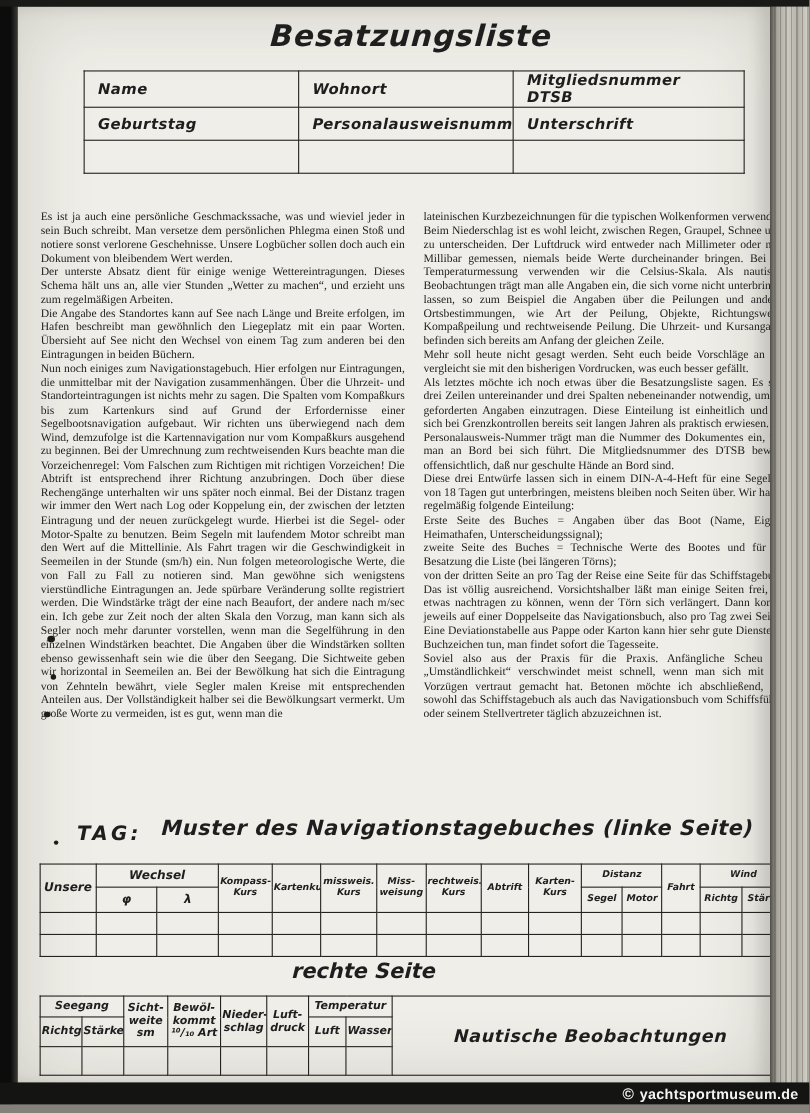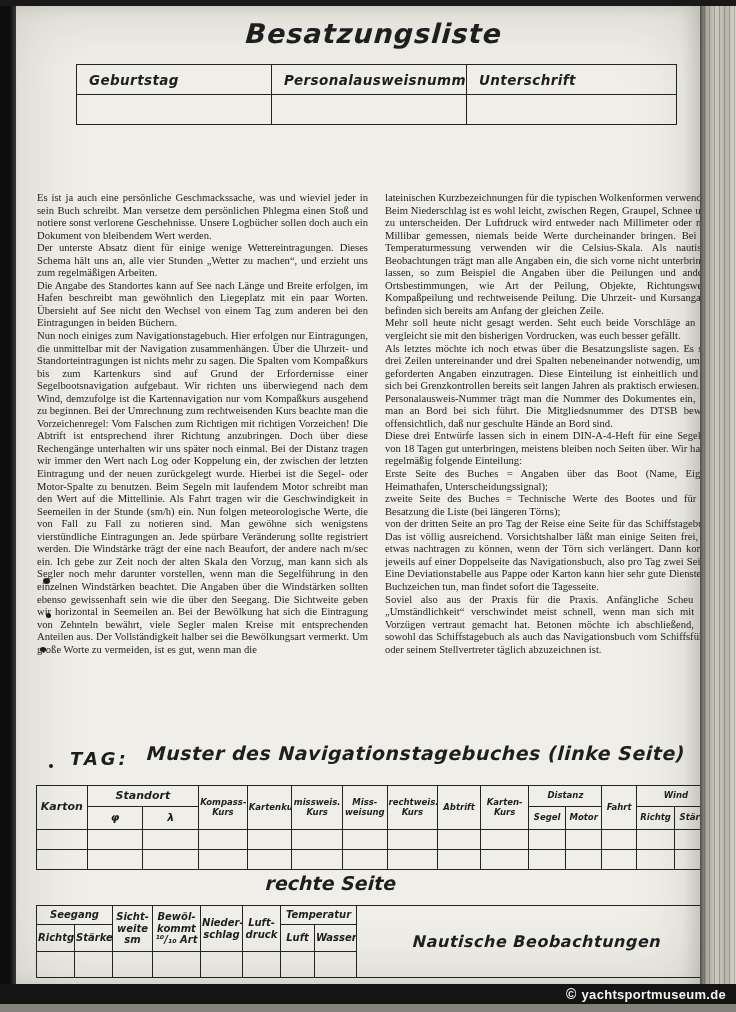--- a/index.html
+++ b/index.html
@@ -74,20 +74,25 @@
 
     <div class="page-title hw">Besatzungsliste</div>
 
     <table class="crew-table hw">
       <colgroup>
           <col style="width:195px">
           <col style="width:195px">
           <col style="width:210px">
         </colgroup>
       <tbody>
+          <tr>
+        <td>Name</td>
+        <td>Wohnort</td>
+        <td class="pre">Mitgliedsnummer      DTSB</td>
+      </tr>
       <tr>
         <td>Geburtstag</td>
         <td>Personalausweisnummer</td>
         <td>Unterschrift</td>
       </tr>
       <tr>
         <td></td>
         <td></td>
         <td></td>
       </tr>
@@ -128,22 +133,22 @@
           <col style="width:42px">
         <col style="width:48px">
           <col style="width:36px">
           <col style="width:36px">
         <col style="width:34px">
           <col style="width:38px">
           <col style="width:40px">
       </colgroup>
       <tbody>
           <tr class="h1">
-        <td rowspan="2" class="big">Karton</td>
-        <td colspan="2" class="big">Standort</td>
+        <td rowspan="2" class="big">Unsere</td>
+        <td colspan="2" class="big">Wechsel</td>
         <td rowspan="2" class="preline">Kompass-
 Kurs</td>
         <td rowspan="2">Kartenkurs</td>
         <td rowspan="2" class="preline">missweis.
 Kurs</td>
         <td rowspan="2" class="preline">Miss-
 weisung</td>
         <td rowspan="2" class="preline">rechtweis.
 Kurs</td>
         <td rowspan="2">Abtrift</td>

